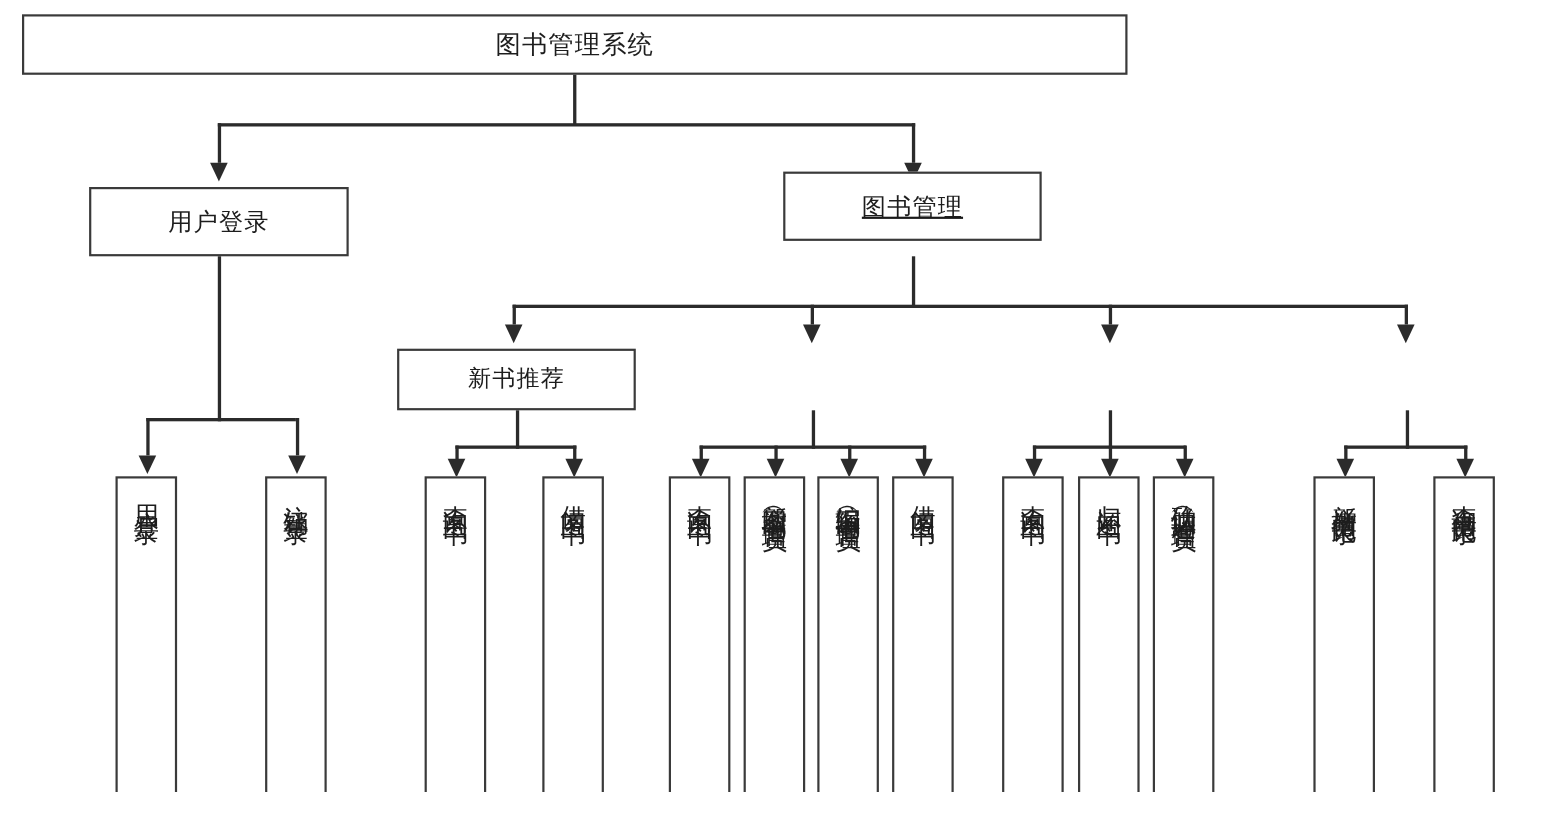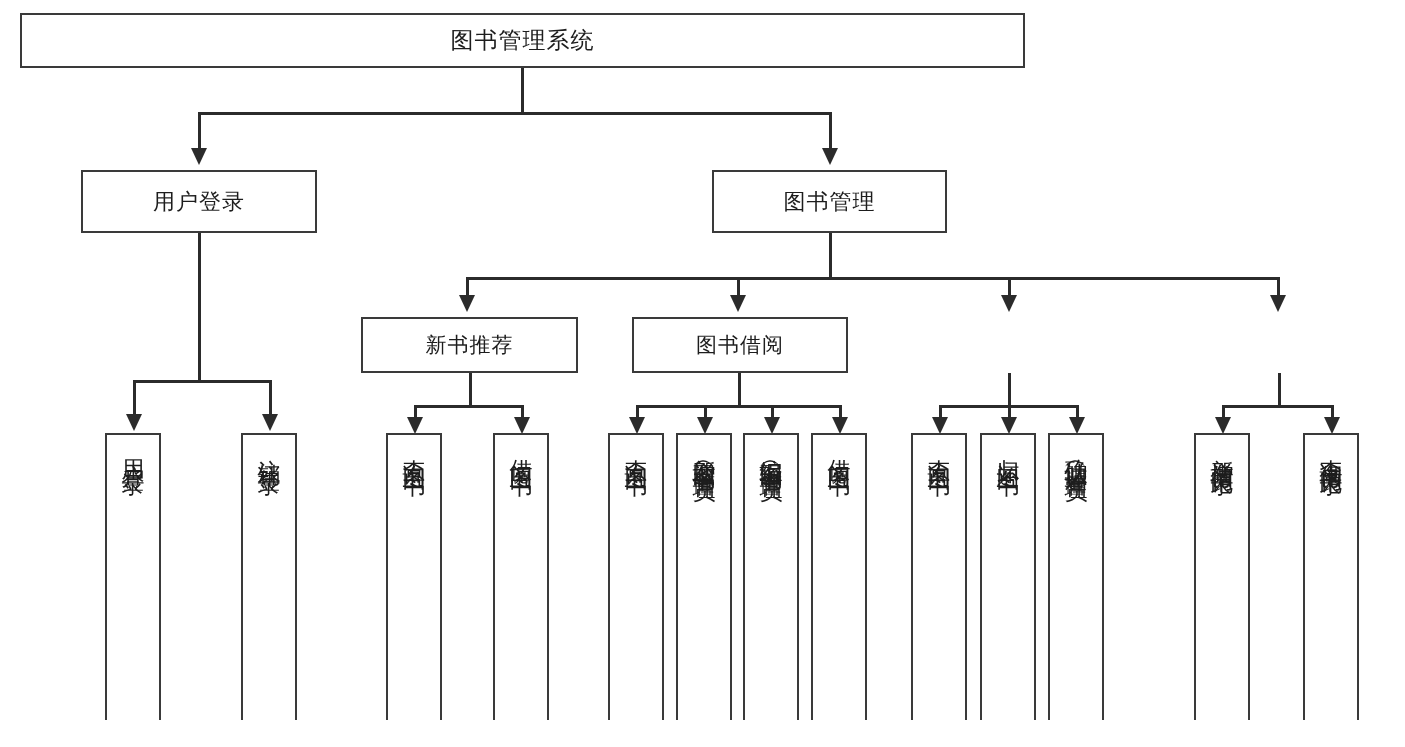--- a/index.html
+++ b/index.html
@@ -101,21 +101,21 @@
   <div class="vline" style="left:198px; top:112px; height:36px;"></div>
   <div class="arrow" style="left:191px; top:148px;"></div>
 
   <div class="vline" style="left:829px; top:112px; height:36px;"></div>
   <div class="arrow" style="left:822px; top:148px;"></div>
 
   <div class="node lvl2" style="left:81px; top:170px; width:236px; height:63px;">
     <span class="label">用户登录</span>
   </div>
 
-  <div class="node lvl2" style="left:712px; top:170px; width:235px; height:63px;">
+  <div class="node lvl2" style="left:712px; top:156px; width:235px; height:63px;text-decoration:underline;">
     <span class="label">图书管理</span>
   </div>
 
   <div class="vline" style="left:198px; top:233px; height:150px;"></div>
   <div class="hline" style="left:133px; top:380px; width:136px;"></div>
   <div class="vline" style="left:133px; top:380px; height:34px;"></div>
   <div class="arrow" style="left:126px; top:414px;"></div>
   <div class="vline" style="left:269px; top:380px; height:34px;"></div>
   <div class="arrow" style="left:262px; top:414px;"></div>
 
@@ -126,23 +126,20 @@
   <div class="vline" style="left:737px; top:277px; height:18px;"></div>
   <div class="arrow" style="left:730px; top:295px;"></div>
   <div class="vline" style="left:1008px; top:277px; height:18px;"></div>
   <div class="arrow" style="left:1001px; top:295px;"></div>
   <div class="vline" style="left:1277px; top:277px; height:18px;"></div>
   <div class="arrow" style="left:1270px; top:295px;"></div>
 
   <div class="node lvl3" style="left:361px; top:317px; width:217px; height:56px;">
     <span class="label">新书推荐</span>
   </div>
-  <div class="node lvl3" style="left:632px; top:317px; width:216px; height:56px;">
-    <span class="label">图书借阅</span>
-  </div>
 
   <div class="vline" style="left:469px; top:373px; height:35px;"></div>
   <div class="hline" style="left:414px; top:405px; width:110px;"></div>
   <div class="vline" style="left:414px; top:405px; height:14px;"></div>
   <div class="arrow" style="left:407px; top:417px;"></div>
   <div class="vline" style="left:521px; top:405px; height:14px;"></div>
   <div class="arrow" style="left:514px; top:417px;"></div>
 
   <div class="vline" style="left:738px; top:373px; height:35px;"></div>
   <div class="hline" style="left:636px; top:405px; width:206px;"></div>

